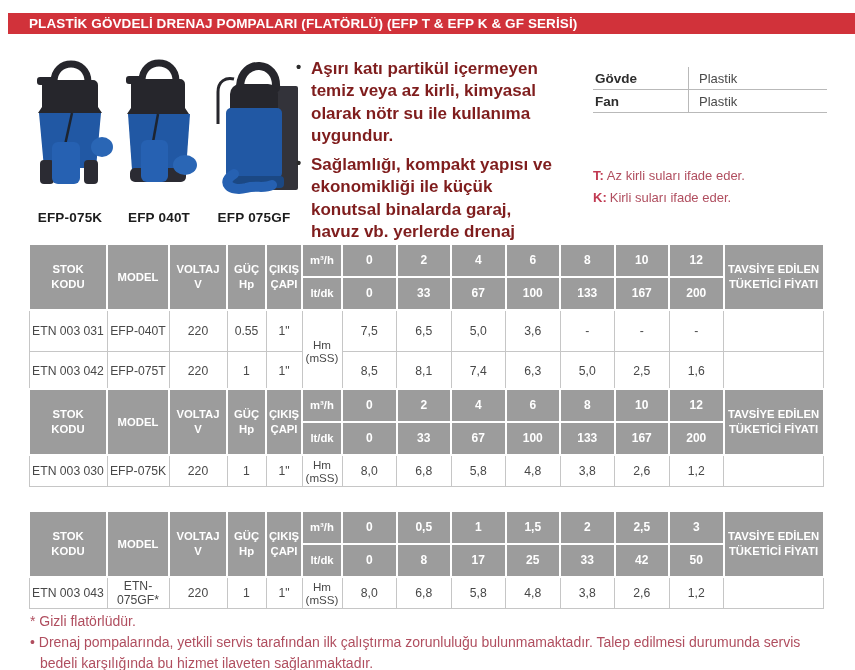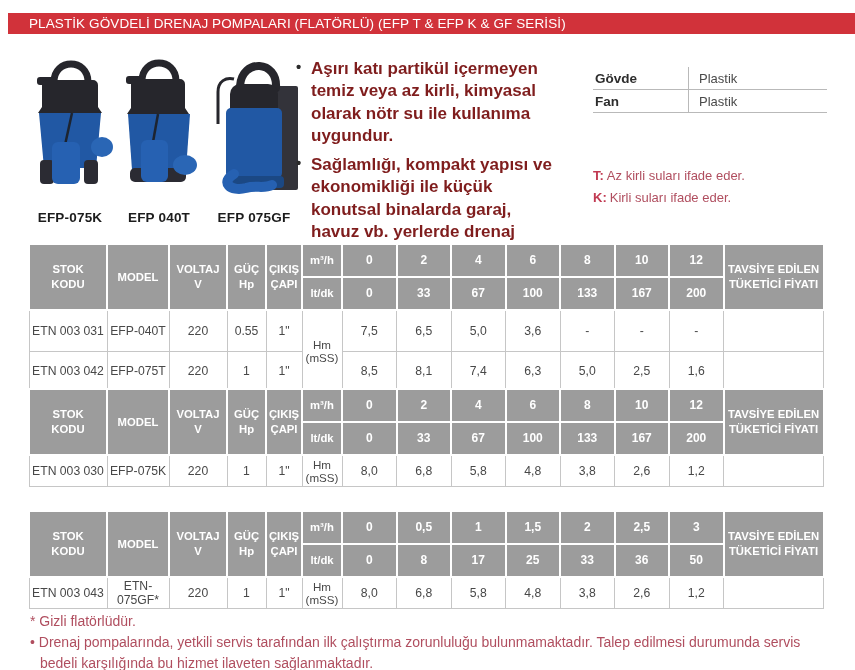--- a/index.html
+++ b/index.html
@@ -2,21 +2,21 @@
 <html><head>
 <meta charset="utf-8">
 <style>
   html,body{margin:0;padding:0;background:#ffffff;}
   .page{position:relative;width:855px;height:670px;background:#ffffff;overflow:hidden;
         font-family:"Liberation Sans",sans-serif;}
 
   
   .title-bar{position:absolute;left:8px;top:13px;width:847px;height:21px;background:#d1323a;
              box-sizing:border-box;padding-left:21px;display:flex;align-items:center;}
-  .title-bar span{color:#ffffff;font-weight:normal;font-size:13.5px;letter-spacing:.1px;white-space:nowrap;}
+  .title-bar span{color:#ffffff;font-weight:bold;font-size:13.5px;letter-spacing:.1px;white-space:nowrap;}
 
   
   .products{position:absolute;left:26px;top:50px;display:flex;align-items:flex-end;gap:4px;}
   .products figure{margin:0;text-align:center;}
   .products figcaption{font-weight:bold;font-size:13.5px;color:#1c1c1c;margin-top:6px;letter-spacing:.2px;}
 
   
   .bullets{position:absolute;left:296px;top:58px;width:262px;margin:0;padding:0;list-style:none;}
   .bullets li{position:relative;padding-left:15px;font-size:17px;line-height:1.32;color:#7f1d1d;margin-bottom:6px;font-weight:bold;}
   .bullets li::before{content:"\2022";position:absolute;left:0;top:-1px;font-size:15px;color:#2b2b2b;}
@@ -318,21 +318,21 @@
             <th class="price-h" rowspan="2">TAVSİYE EDİLEN
 TÜKETİCİ FİYATI</th>
           </tr>
           <tr>
             <th class="unit">lt/dk</th>
             <th class="flow">0</th>
             <th class="flow">8</th>
             <th class="flow">17</th>
             <th class="flow">25</th>
             <th class="flow">33</th>
-            <th class="flow">36</th>
+            <th class="flow">42</th>
             <th class="flow">50</th>
           </tr>
         </thead>
         <tbody>
           <tr>
             <td>ETN 003 043</td>
             <td>ETN-075GF*</td>
             <td>220</td>
             <td>1</td>
             <td>1"</td>

